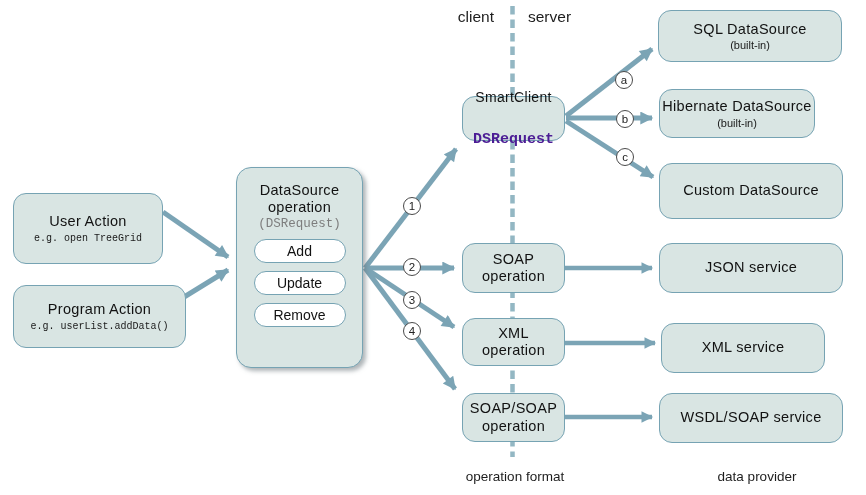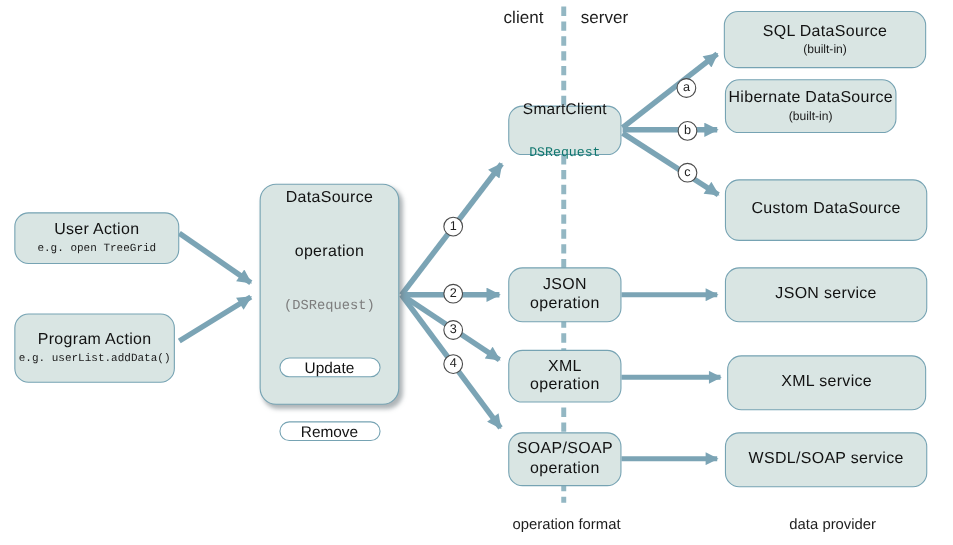--- a/index.html
+++ b/index.html
@@ -15,38 +15,37 @@
     display:flex; flex-direction:column; align-items:center; justify-content:center;
     text-align:center;
   }
   .box .title { font-size:14.5px; line-height:1.18; letter-spacing:0.3px; color:#121212; }
   .mono-sub {
     font-family:"Liberation Mono","DejaVu Sans Mono",monospace;
     font-size:10px; font-weight:normal; margin-top:3px; color:#1a1a1a; white-space:nowrap;
   }
   .builtin { font-size:11px; margin-top:1px; color:#1a1a1a; }
   #datasource-op {
-    justify-content:flex-start; padding-top:4px; border-radius:15px;
+    justify-content:flex-start; padding-top:14px; border-radius:15px;
     box-shadow:3px 3px 4px rgba(110,120,125,0.55);
-    gap:32px;
   }
   #datasource-op .dsreq {
     font-family:"Liberation Mono","DejaVu Sans Mono",monospace;
     font-size:12.5px; color:#7d7d7d; margin-top:1px;
   }
   .pill {
     box-sizing:border-box; width:92px; height:24px; margin-top:8px;
     background:#ffffff; border:1.6px solid #76a3b3; border-radius:13px;
     display:flex; align-items:center; justify-content:center;
     font-size:14px; color:#121212;
   }
   #smartclient .title { font-size:14px; }
   #smartclient .dsreq-bold {
     font-family:"Liberation Mono","DejaVu Sans Mono",monospace;
-    font-size:12px; font-weight:normal; color:#0f766e; margin-top:1px;
+    font-size:15px; font-weight:bold; color:#4c1d95; margin-top:1px;
   }
   .lane-label { position:absolute; z-index:2; font-size:15.5px; color:#1d1d1d; }
   .bottom-label { position:absolute; z-index:2; font-size:13.5px; color:#1d1d1d; text-align:center; width:170px; }
   .marker-circle {
     position:absolute; z-index:3; width:18px; height:18px; box-sizing:border-box;
     background:#ffffff; border:1.3px solid #4a4a4a; border-radius:50%;
     display:flex; align-items:center; justify-content:center;
     font-size:11.5px; color:#222;
   }
 </style>
@@ -79,70 +78,71 @@
 
       <line x1="565" y1="268" x2="652" y2="268" stroke-width="4.5" marker-end="url(#ah)"></line>
       <line x1="565" y1="343" x2="655" y2="343" stroke-width="4.5" marker-end="url(#ah)"></line>
       <line x1="565" y1="417" x2="652" y2="417" stroke-width="4.5" marker-end="url(#ah)"></line>
     </g>
   </svg>
 
   <div class="lane-label" style="left:426px; top:8px; width:68px; text-align:right;">client</div>
   <div class="lane-label" style="left:528px; top:8px;">server</div>
 
-  <div class="box" style="left:13px; top:193px; width:150px; height:47px;">
+  <div class="box" style="left:13px; top:193px; width:150px; height:71px;">
     <div class="title">User Action</div>
     <div class="mono-sub">e.g. open TreeGrid</div>
   </div>
-  <div class="box" style="left:13px; top:285px; width:146px; height:63px;">
+  <div class="box" style="left:13px; top:285px; width:173px; height:63px;">
     <div class="title">Program Action</div>
     <div class="mono-sub">e.g. userList.addData()</div>
   </div>
 
   <div class="box" id="datasource-op" style="left:236px; top:167px; width:127px; height:201px;">
     <div class="title">DataSource</div>
     <div class="title">operation</div>
     <div class="dsreq">(DSRequest)</div>
+    <div class="pill">Add</div>
     <div class="pill">Update</div>
     <div class="pill">Remove</div>
   </div>
 
   <div class="box" id="smartclient" style="left:462px; top:96px; width:103px; height:45px;gap:24px;">
     <div class="title">SmartClient</div>
     <div class="dsreq-bold">DSRequest</div>
   </div>
 
   <div class="box" style="left:462px; top:243px; width:103px; height:50px;">
-    <div class="title">JSON</div>
+    <div class="title">SOAP</div>
     <div class="title">operation</div>
   </div>
   <div class="box" style="left:462px; top:318px; width:103px; height:48px;">
     <div class="title">XML</div>
     <div class="title">operation</div>
   </div>
   <div class="box" style="left:462px; top:393px; width:103px; height:49px;">
     <div class="title">SOAP/SOAP</div>
     <div class="title">operation</div>
   </div>
 
   <div class="box" style="left:658px; top:10px; width:184px; height:52px;">
     <div class="title">SQL DataSource</div>
     <div class="builtin">(built-in)</div>
   </div>
-  <div class="box" style="left:659px; top:72px; width:156px; height:49px;">
+  <div class="box" style="left:659px; top:89px; width:156px; height:49px;">
     <div class="title">Hibernate DataSource</div>
     <div class="builtin">(built-in)</div>
   </div>
   <div class="box" style="left:659px; top:163px; width:184px; height:56px;">
     <div class="title">Custom DataSource</div>
   </div>
   <div class="box" style="left:659px; top:243px; width:184px; height:50px;">
     <div class="title">JSON  service</div>
   </div>
-  <div class="box" style="left:661px; top:323px; width:181px; height:50px;">
+  <div class="box" style="left:661px; top:323px; width:164px; height:50px;">
     <div class="title">XML service</div>
   </div>
   <div class="box" style="left:659px; top:393px; width:184px; height:50px;">
     <div class="title">WSDL/SOAP service</div>
   </div>
 
   <div class="marker-circle" style="left:403px; top:197px;">1</div>
   <div class="marker-circle" style="left:403px; top:258px;">2</div>
   <div class="marker-circle" style="left:403px; top:291px;">3</div>
   <div class="marker-circle" style="left:403px; top:322px;">4</div>

